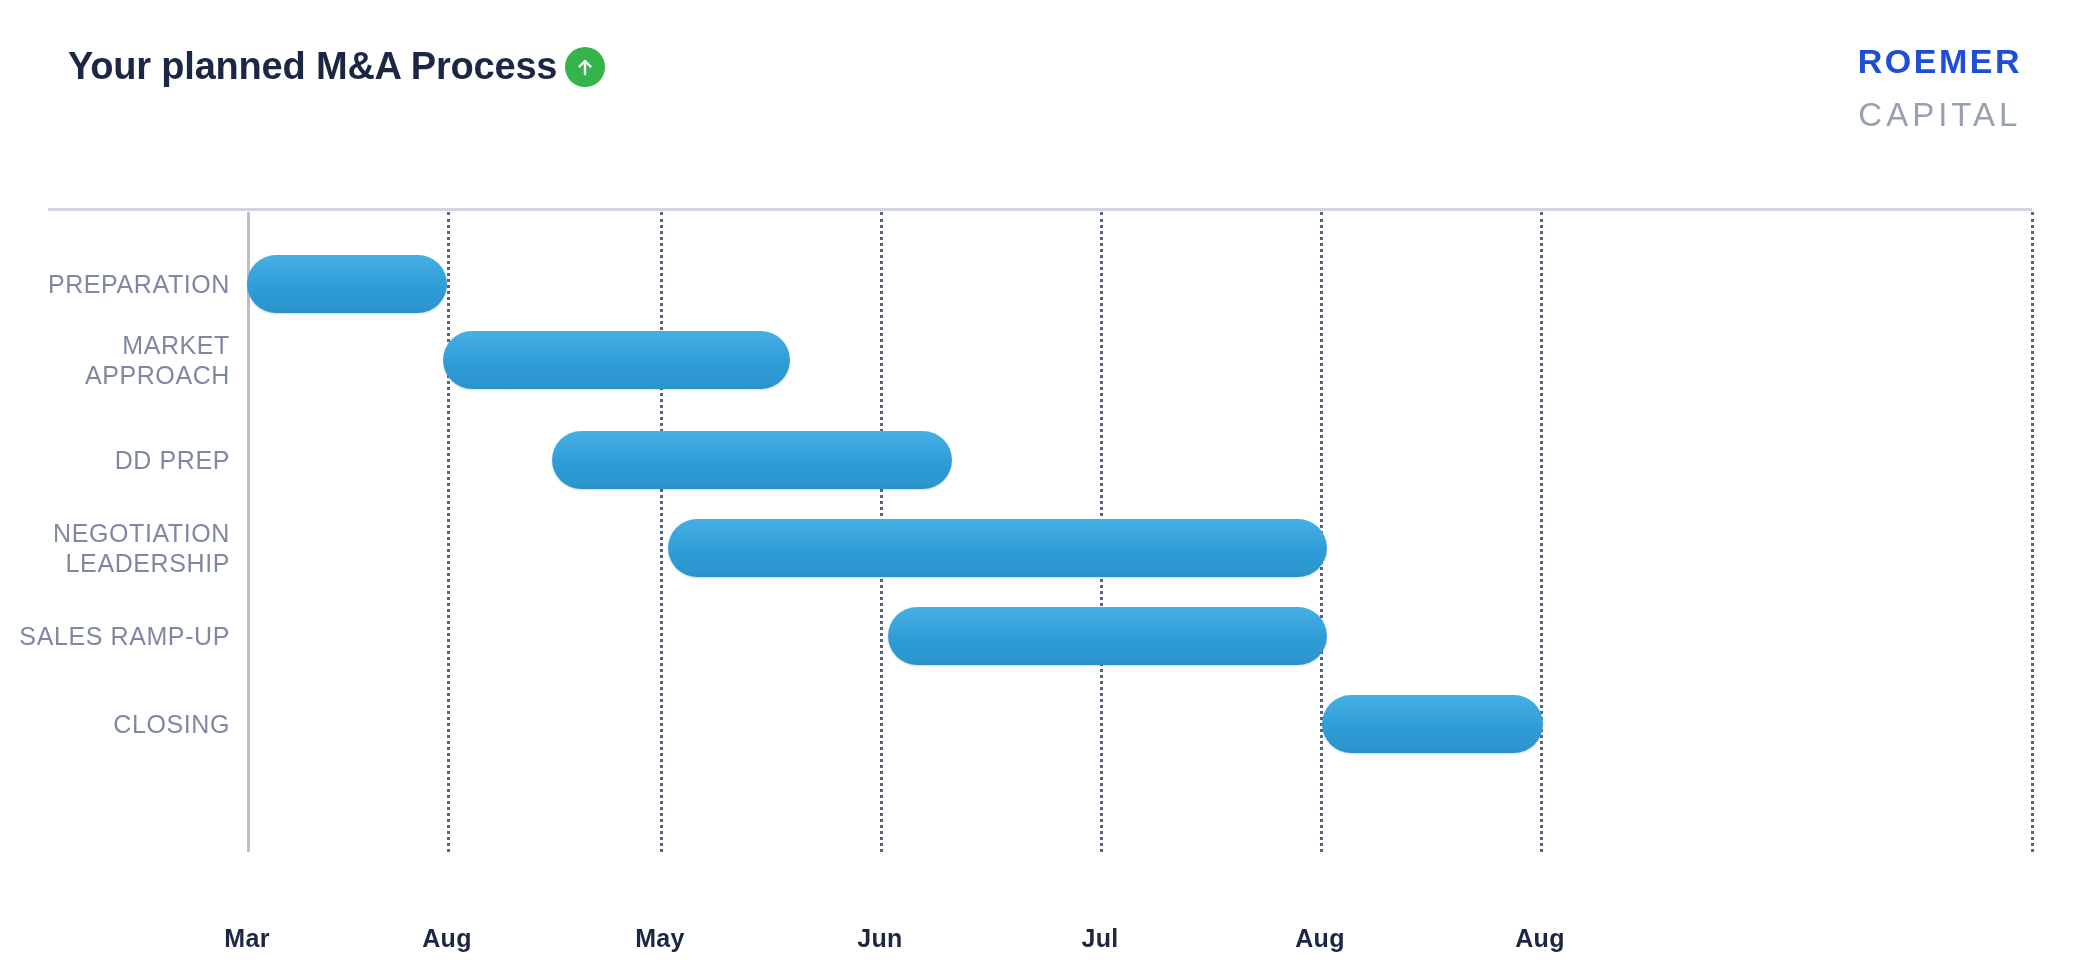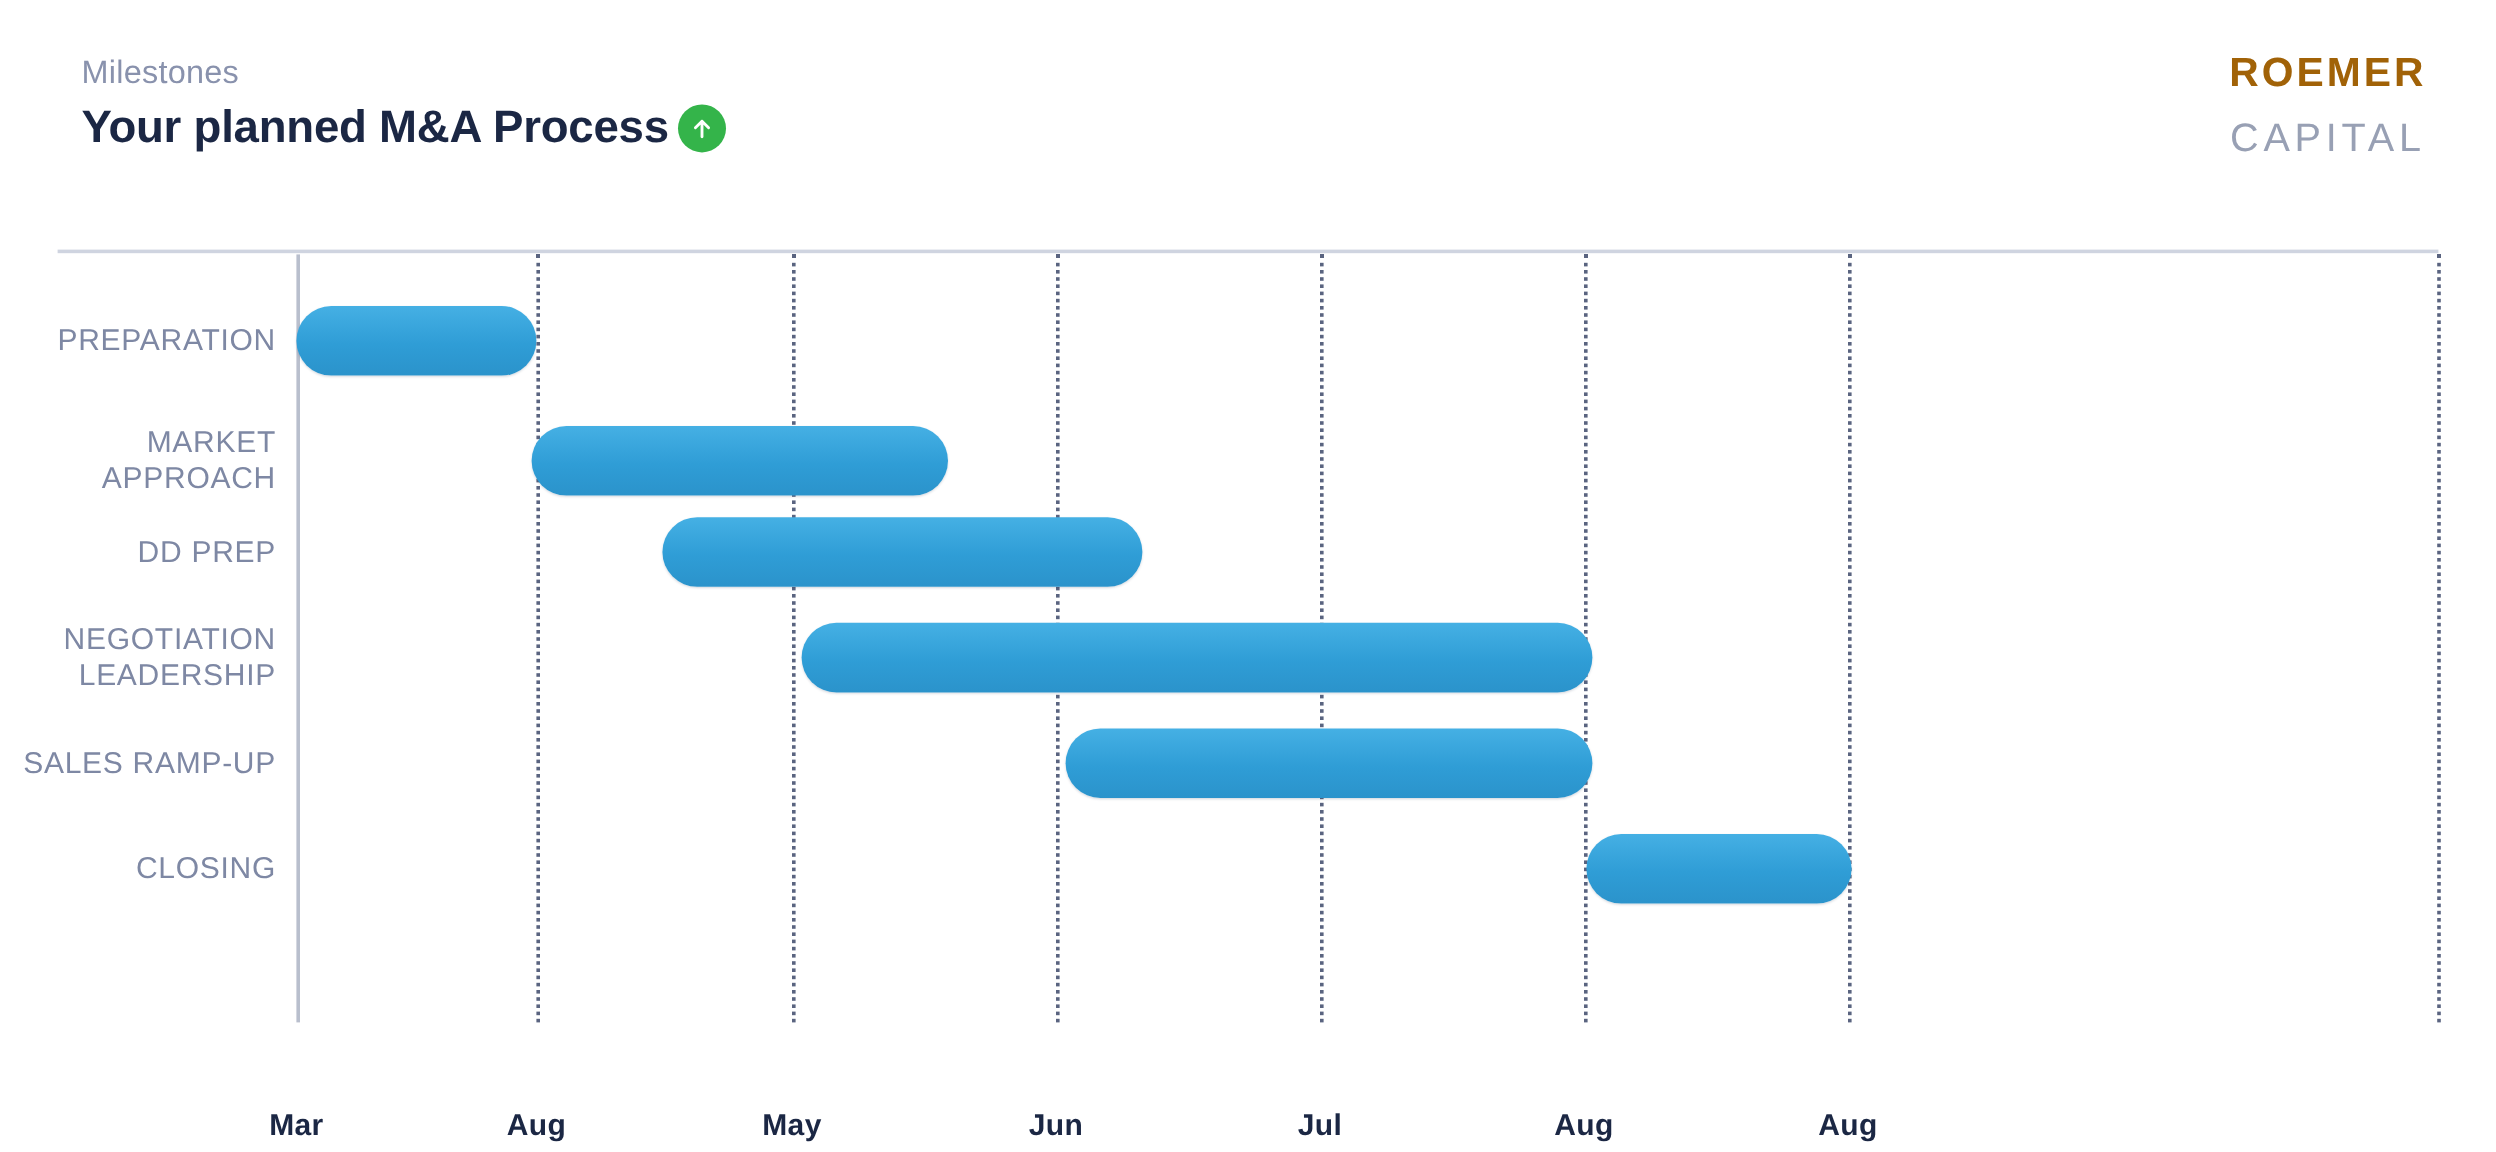--- a/index.html
+++ b/index.html
@@ -27,21 +27,21 @@
   #badge{
     width:40px;height:40px;border-radius:50%;
     background:#34b44a;display:flex;align-items:center;justify-content:center;
     flex:0 0 auto;
   }
   #badge svg{display:block;}
 
   
   #logo{position:absolute;right:58px;top:44px;text-align:center;line-height:1;}
   #logo-top{
-    font-size:34px;font-weight:700;color:#a16207;letter-spacing:2.5px;
+    font-size:34px;font-weight:700;color:#1d4ed8;letter-spacing:2.5px;
     display:block;
   }
   #logo-bottom{
     font-size:33px;font-weight:400;color:#98a0b4;letter-spacing:4px;
     display:block;margin-top:20px;
   }
 
   #divider{
     position:absolute;left:48px;top:208px;width:1984px;height:3px;
     background:#cfd4e0;
@@ -85,21 +85,20 @@
     white-space:nowrap;
     margin-top:48px;
   }
 </style>
 </head>
 <body>
 
 <div id="header">
 
   <div id="header-left">
-    <div id="subtitle">Milestones</div>
     <div id="title-row">
       <div id="title">Your planned M&amp;A Process</div>
       <div id="badge">
         <svg width="24" height="24" viewBox="0 0 24 24" aria-hidden="true">
           <path d="M12 19 L12 6 M12 6 L6.5 11.5 M12 6 L17.5 11.5" stroke="#ffffff" stroke-width="2.4" fill="none" stroke-linecap="round" stroke-linejoin="round"></path>
         </svg>
       </div>
     </div>
   </div>
 
@@ -120,21 +119,21 @@
       <div class="gridline" style="left: 1100px;"></div>
       <div class="gridline" style="left: 1320px;"></div>
       <div class="gridline" style="left: 1540px;"></div>
       <div class="gridline" style="left: 2031px;"></div>
     </div>
   <div id="rows">
       <div class="row" style="top: 40px;">
         <div class="row-label">PREPARATION</div>
         <div class="bar" title="PREPARATION: Mar – Apr" style="left: 247px; width: 200px;"></div>
       </div>
-      <div class="row" style="top: 140px;">
+      <div class="row" style="top: 116px;">
         <div class="row-label">MARKET
 APPROACH</div>
         <div class="bar" title="MARKET
 APPROACH: Apr – May" style="left: 443px; width: 347px;"></div>
       </div>
       <div class="row" style="top: 216px;">
         <div class="row-label">DD PREP</div>
         <div class="bar" title="DD PREP: Apr – Jun" style="left: 552px; width: 400px;"></div>
       </div>
       <div class="row" style="top: 304px;">

